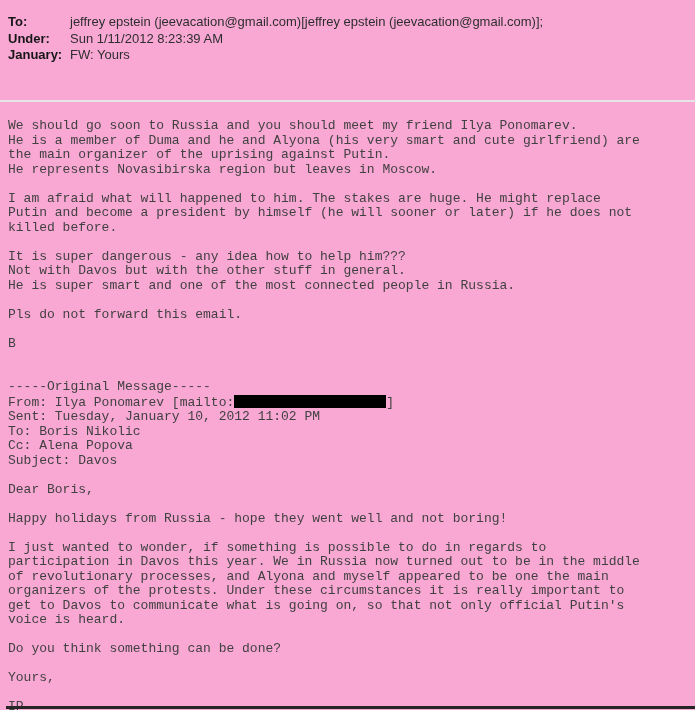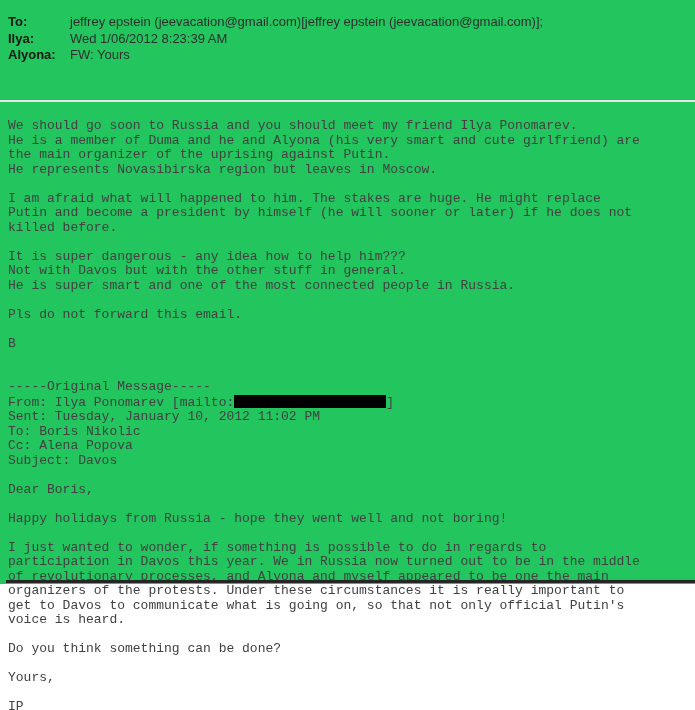--- a/index.html
+++ b/index.html
@@ -4,22 +4,22 @@
 <style>
   html, body { margin:0; padding:0; }
   body {
     width:695px; height:710px;
     background:#ffffff;
     overflow:hidden;
     font-family:"Liberation Sans", sans-serif;
   }
   .page {
     position:relative;
-    width:695px; height:584px;
-    background:#22c55e;
+    width:695px; height:710px;
+    background:#f9a8d4;
   }
   .email-header {
     position:absolute;
     left:8px; top:14px; right:4px;
     font-family:"Liberation Sans", sans-serif;
     font-size:13px;
     line-height:16.6px;
     color:#2e2e2e;
   }
   .hrow { white-space:nowrap; }
@@ -57,22 +57,22 @@
     background:#262626;
   }
 </style>
 </head>
 <body>
 
 <div class="page">
 
   <div class="email-header">
     <div class="hrow"><span class="hlabel">To:</span><span class="hvalue">jeffrey epstein (jeevacation@gmail.com)[jeffrey epstein (jeevacation@gmail.com)];</span></div>
-    <div class="hrow"><span class="hlabel">Ilya:</span><span class="hvalue">Wed 1/06/2012 8:23:39 AM</span></div>
-    <div class="hrow"><span class="hlabel">Alyona:</span><span class="hvalue">FW: Yours</span></div>
+    <div class="hrow"><span class="hlabel">Under:</span><span class="hvalue">Sun 1/11/2012 8:23:39 AM</span></div>
+    <div class="hrow"><span class="hlabel">January:</span><span class="hvalue">FW: Yours</span></div>
   </div>
 
   <div class="header-separator"></div>
 
   <div class="email-body"><span>We should go soon to Russia and you should meet my friend Ilya Ponomarev.
 He is a member of Duma and he and Alyona (his very smart and cute girlfriend) are
 the main organizer of the uprising against Putin.
 He represents Novasibirska region but leaves in Moscow.
 
 I am afraid what will happened to him. The stakes are huge. He might replace

